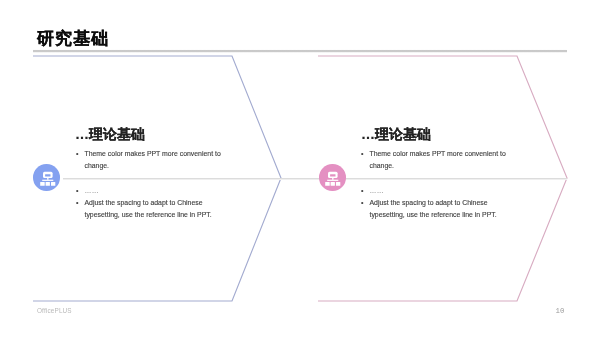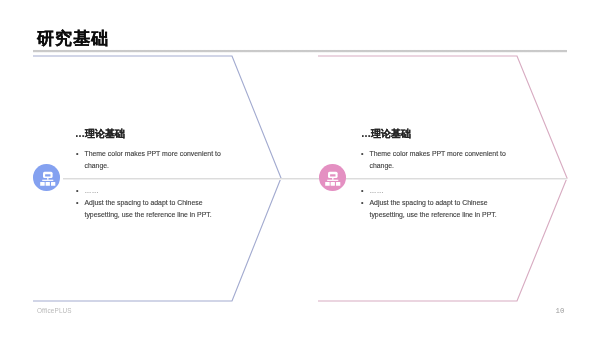--- a/index.html
+++ b/index.html
@@ -17,21 +17,21 @@
   svg.shapes{position:absolute;left:0;top:0;overflow:visible;}
 
   .conn{position:absolute;height:2px;--c:#e3e3e3;
         background:linear-gradient(to bottom,#dcdcdc 0 55%,#efefef 55% 100%);}
 
   .badge{position:absolute;width:26.5px;height:26.5px;border-radius:50%;
          display:flex;align-items:center;justify-content:center;}
   .badge svg{display:block;}
 
   .col{position:absolute;}
-  .heading{font-size:10px;font-weight:700;color:#242424;line-height:12px;
+  .heading{font-size:14px;font-weight:700;color:#242424;line-height:12px;
            white-space:nowrap;-webkit-text-stroke:0.18px #242424;}
   .blk{position:absolute;}
   .bi{position:relative;font-size:6.9px;color:#3d3d3d;line-height:12px;
       padding-left:8.5px;-webkit-text-stroke:0.12px #3d3d3d;}
   .bi::before{content:"\2022";position:absolute;left:0px;top:0;
               font-size:7px;color:#404040;line-height:12px;}
   .bi.ell{color:#9a9a9a;letter-spacing:0.3px;}
 
   .foot{position:absolute;left:37px;top:307px;font-size:6.4px;color:#b9b9b9;
         letter-spacing:0.15px;}

